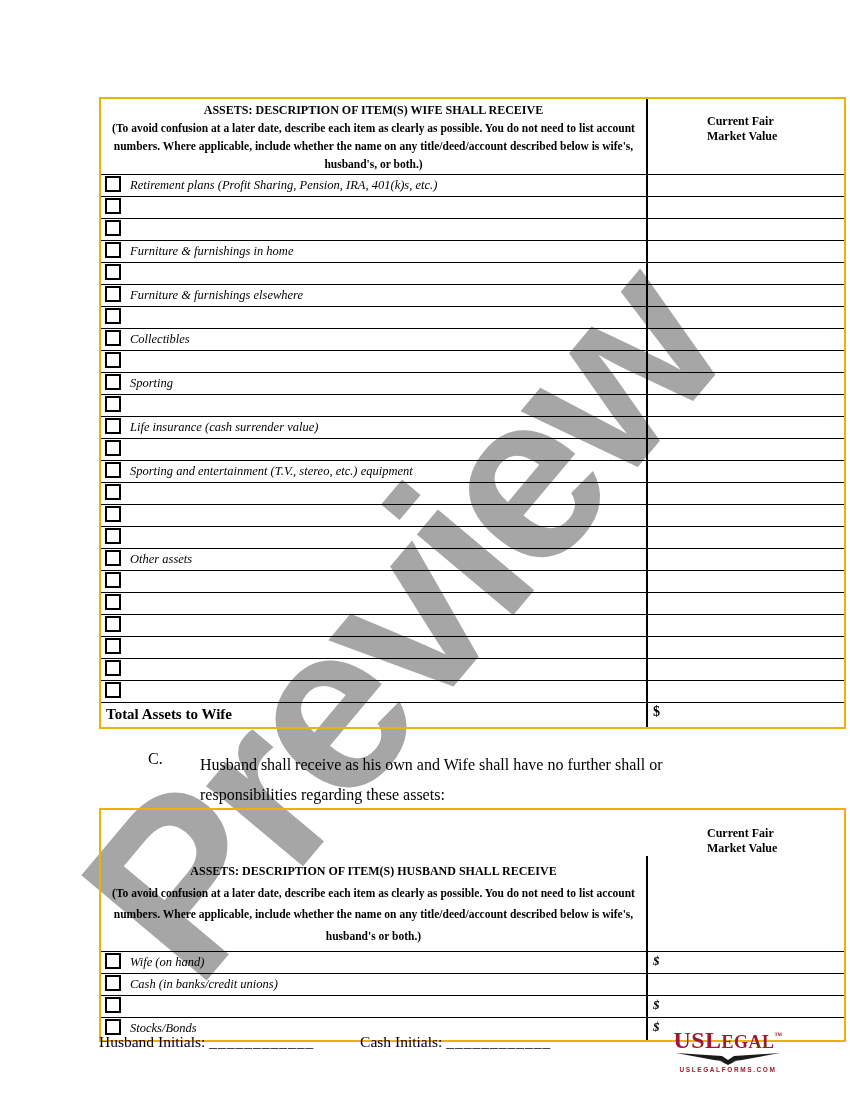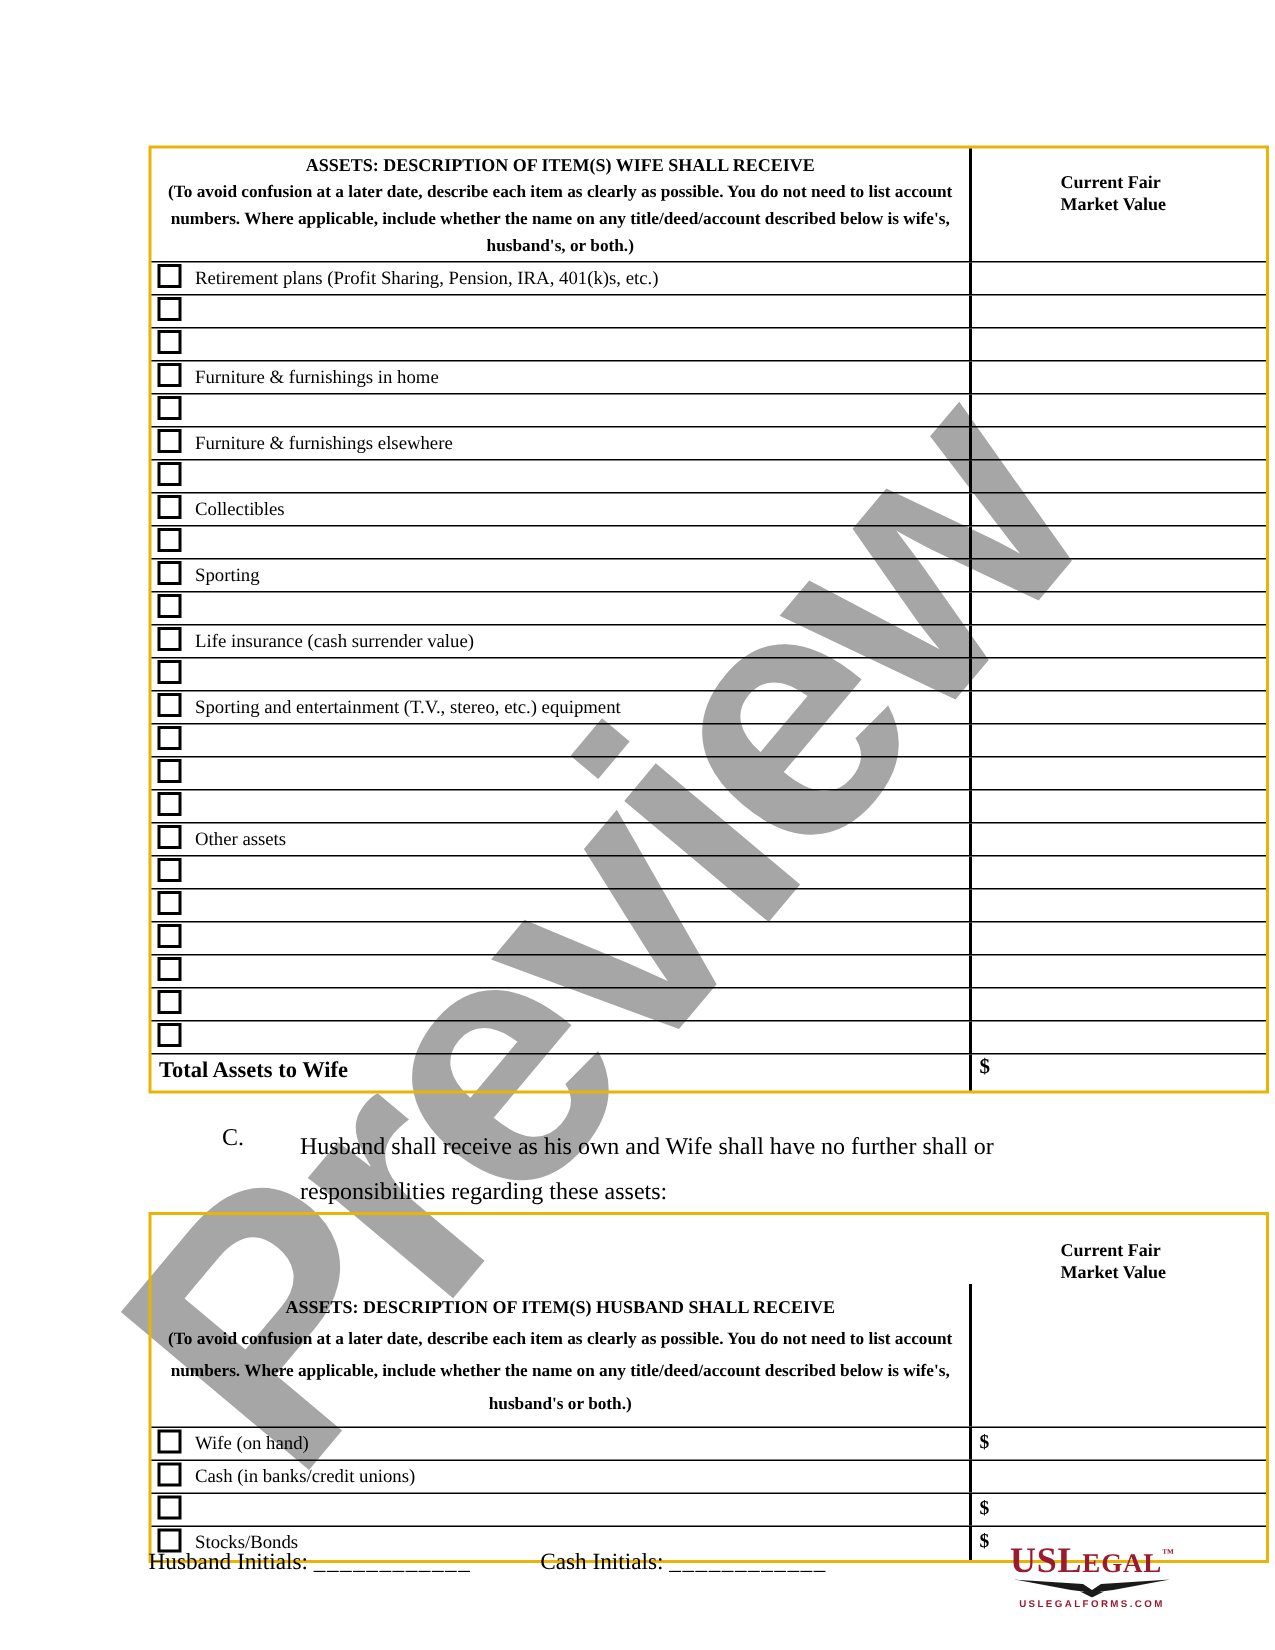--- a/index.html
+++ b/index.html
@@ -30,21 +30,21 @@
   .th-title { font-weight:bold; font-size:12px; }
   .t-wife .th-title, .t-wife .th-note { line-height:18px; }
   .t-husband .th-title, .t-husband .th-note { line-height:21.5px; }
   .th-note { font-weight:bold; font-size:11.5px; }
   .th-val {
     flex:1; display:flex; align-items:flex-start; justify-content:center;
     font-weight:bold; font-size:12px; text-align:left; padding-top:15px; line-height:15px;
   }
   .t-husband .th-val { padding-top:16px; }
   .th-val span { display:block; width:78px; }
-  .trow { display:flex; height:22px; border-bottom:1px solid #000; }
+  .trow { display:flex; height:22px; border-bottom:1px solid #000;font-style:italic; }
   .trow:last-child { border-bottom:none; }
   .t-wife .rows .trow:last-child { border-bottom:1px solid #000; }
   .cell-desc {
     width:547px; border-right:2px solid #000; display:flex; align-items:flex-start;
   }
   .cell-val { flex:1; font-weight:bold; font-size:13px; padding:1px 0 0 5px; }
   .checkbox {
     width:16px; height:16px; border:2px solid #000; margin:1px 0 0 4px;
     flex:0 0 auto; background:transparent;
   }

